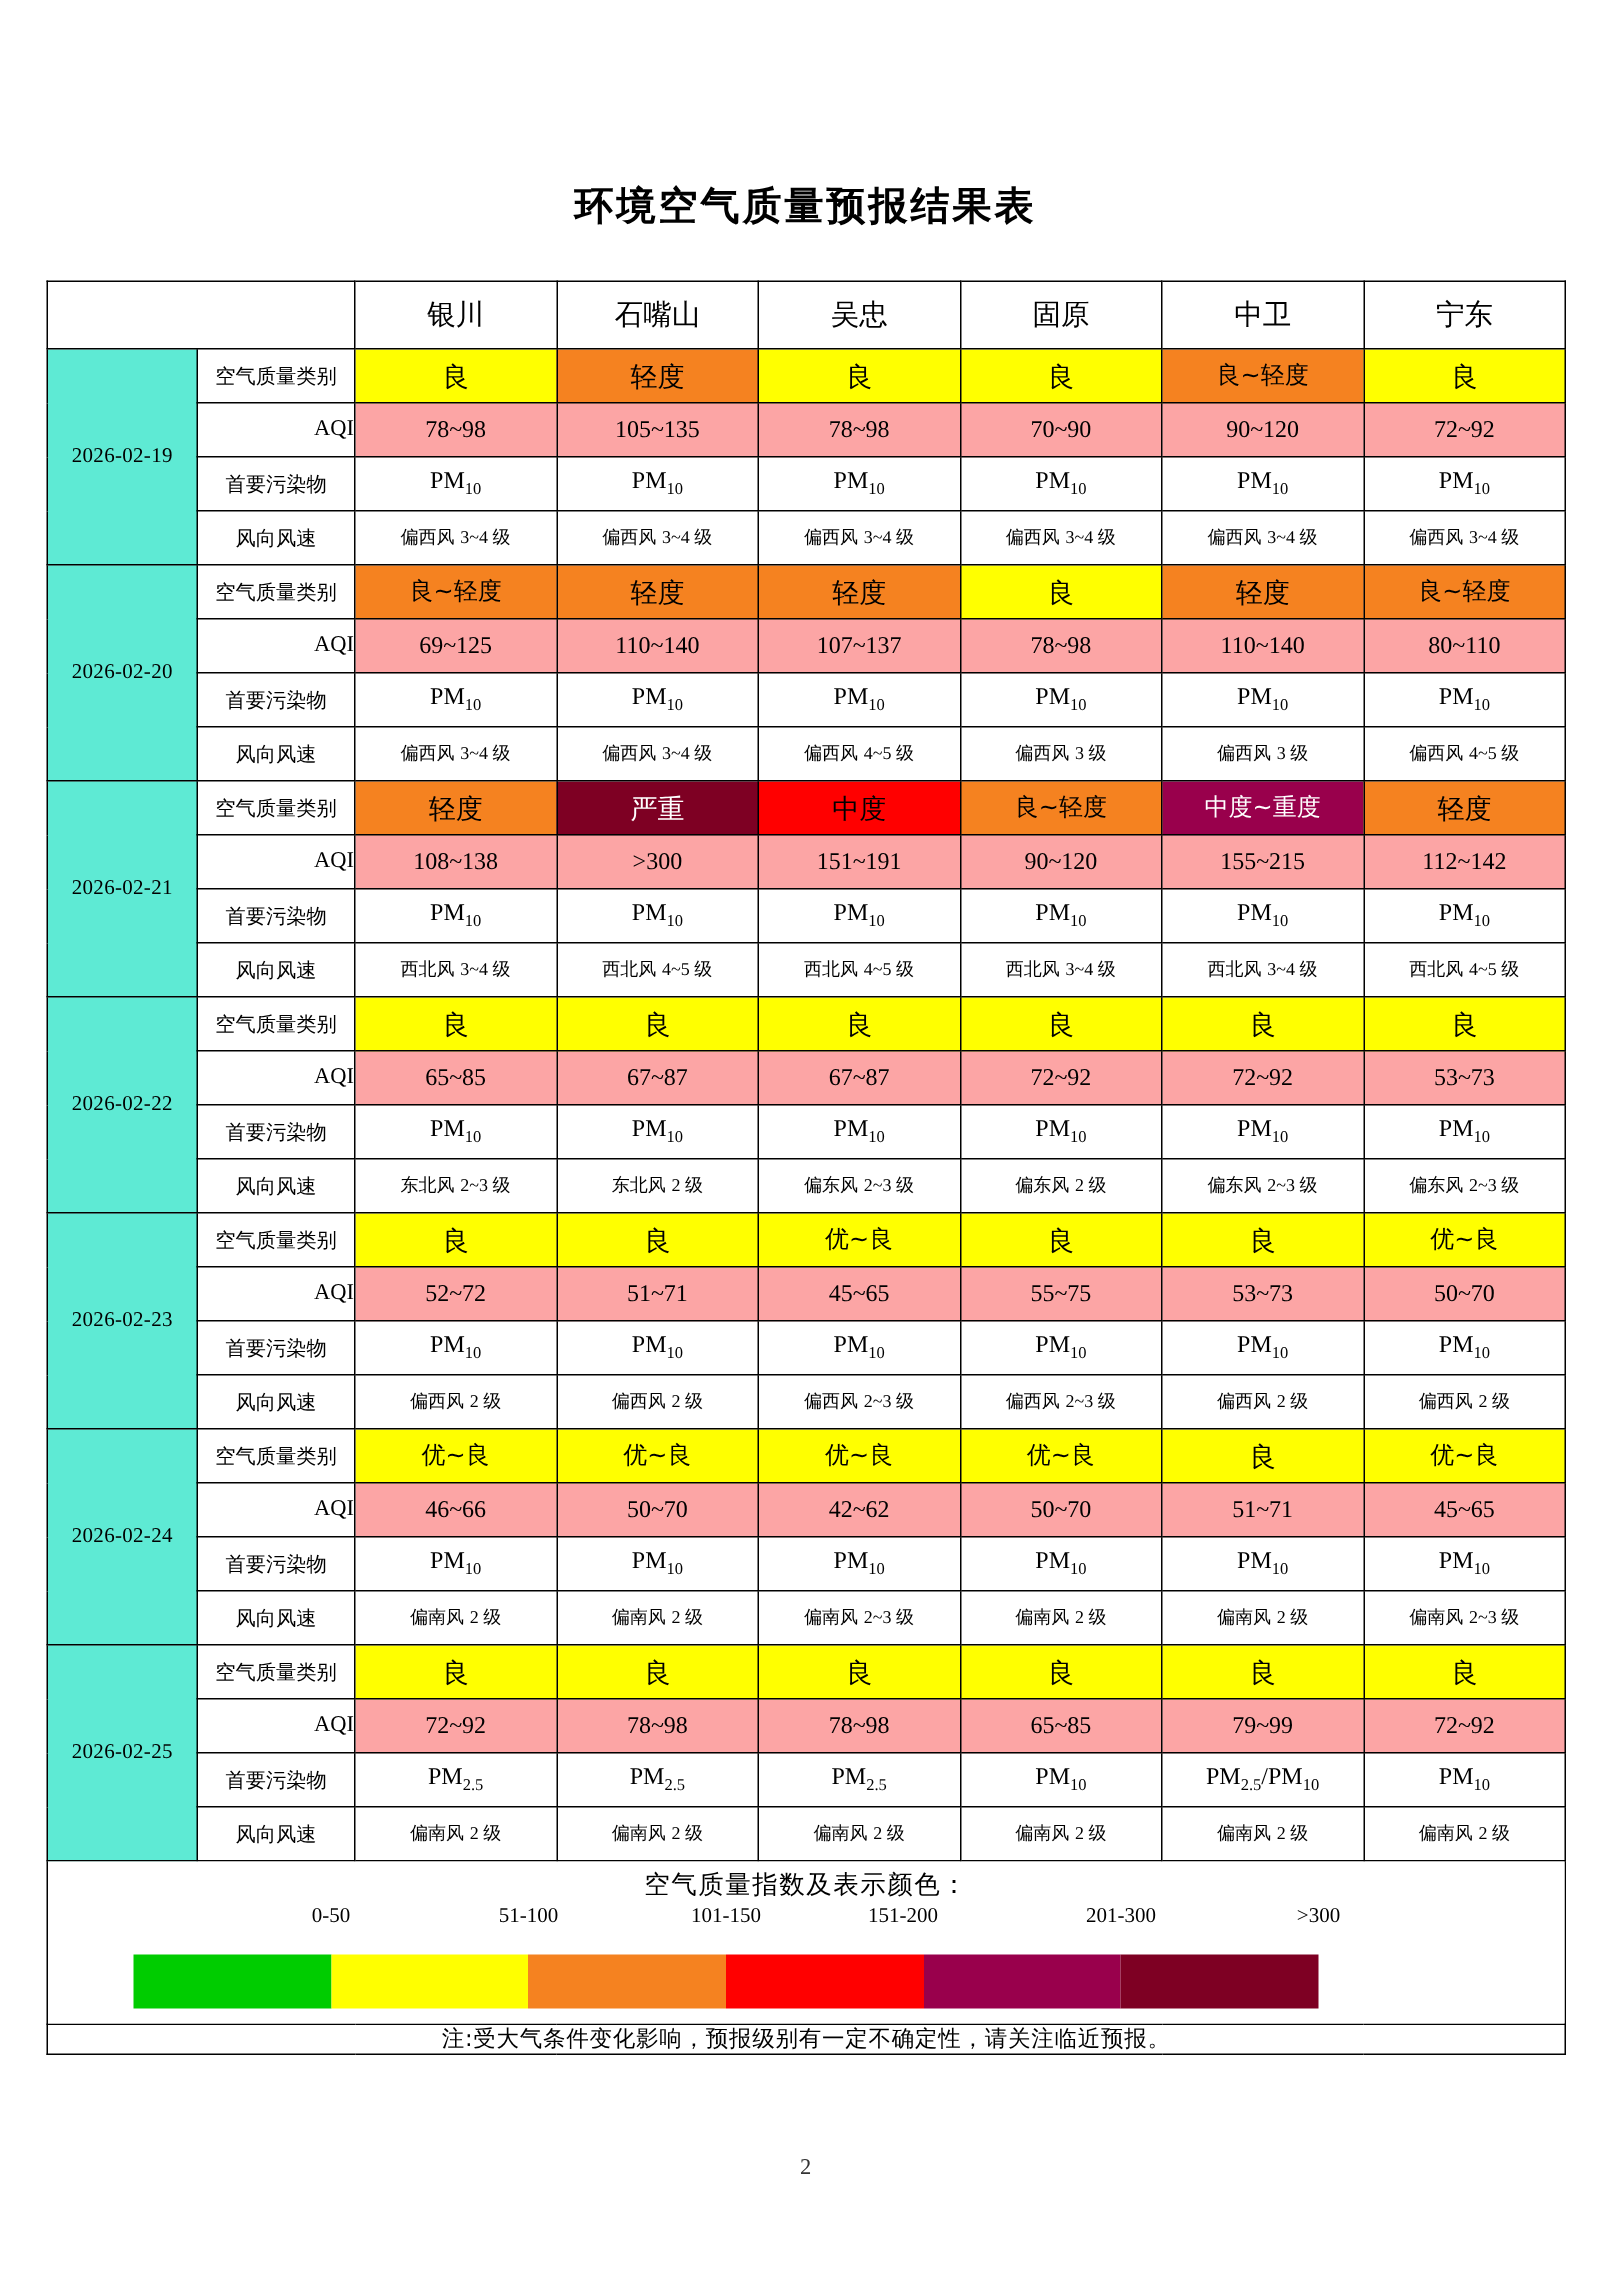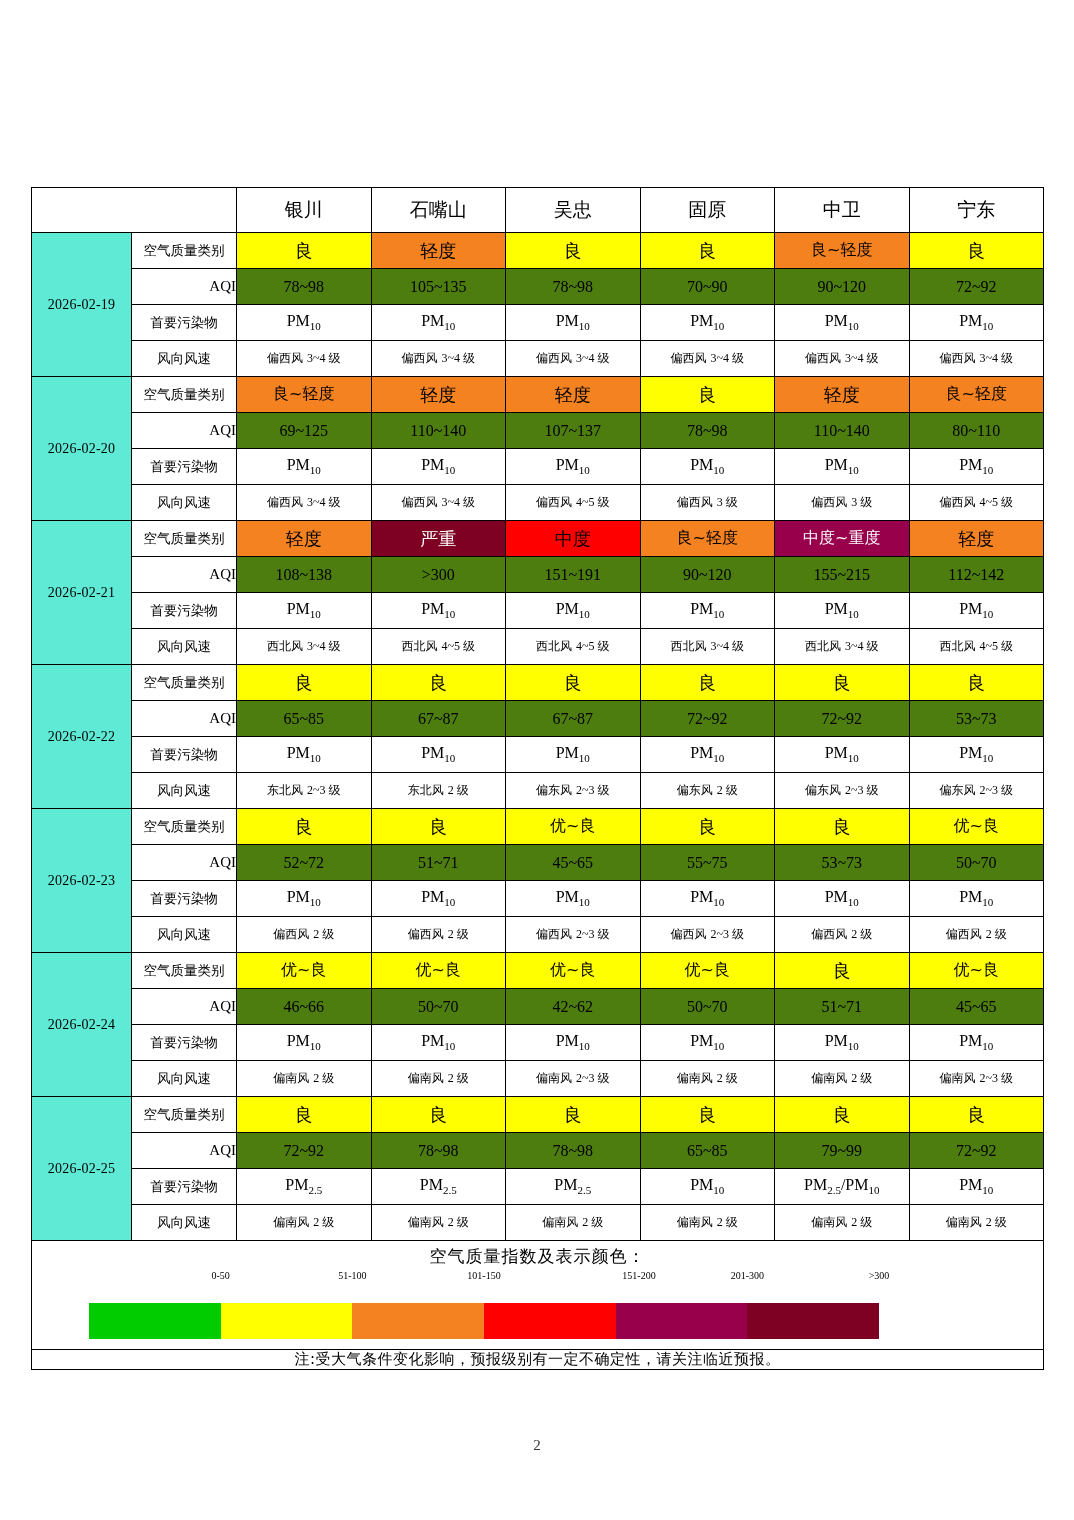--- a/index.html
+++ b/index.html
@@ -85,21 +85,21 @@
     font-size: 18px;
     font-weight: bold;
   }
   td.cat.small {
     font-size: 16px;
   }
   td.num {
     height: 35px;
     font-family: "Liberation Serif", serif;
     font-size: 16px;
-    background: #4d7c0f;
+    background: #fca5a5;
   }
   td.poll {
     height: 35px;
     font-family: "Liberation Serif", serif;
     font-size: 16px;
     background: #ffffff;
   }
   td.poll sub { font-size: 11px; }
   td.wind {
     height: 33px;
@@ -128,21 +128,21 @@
     letter-spacing: 1px;
   }
   .legend-labels {
     position: relative;
     height: 22px;
     margin-top: 2px;
   }
   .legend-labels span {
     position: absolute;
     font-family: "Liberation Serif", serif;
-    font-size: 10px;
+    font-size: 14px;
     transform: translateX(-50%);
     white-space: nowrap;
   }
   .legend-bar {
     position: absolute;
     left: 57px;
     top: 62px;
     width: 790px;
     height: 36px;
     display: flex;
@@ -169,20 +169,21 @@
     font-family: "Liberation Serif", serif;
     font-size: 15px;
     color: #333;
   }
 </style>
 </head>
 <body>
 
 <div class="page">
 
+  <div class="doc-title">环境空气质量预报结果表</div>
 
   <div class="table-wrap">
     <table class="aqi">
       <colgroup>
         <col class="c-date">
           <col class="c-label">
         <col class="c-city">
           <col class="c-city">
           <col class="c-city">
         <col class="c-city">
@@ -463,21 +464,21 @@
         </tbody>
       <tfoot>
         <tr>
           <td class="legend-cell" colspan="8">
             <div class="legend-box">
               <div class="legend-title">空气质量指数及表示颜色：</div>
               <div class="legend-labels" id="legend-labels">
                   <span style="left: 188.667px;">0-50</span>
                   <span style="left: 320.333px;">51-100</span>
                   <span style="left: 452px;">101-150</span>
-                  <span style="left: 607px;">151-200</span>
+                  <span style="left: 570px;">151-200</span>
                   <span style="left: 715.333px;">201-300</span>
                   <span style="left: 847px;">&gt;300</span>
                 </div>
               <div class="legend-bar" id="legend-bar">
                   <div class="seg" style="background: rgb(0, 204, 0);"></div>
                   <div class="seg" style="background: rgb(255, 255, 0);"></div>
                   <div class="seg" style="background: rgb(245, 130, 32);"></div>
                   <div class="seg" style="background: rgb(255, 0, 0);"></div>
                   <div class="seg" style="background: rgb(153, 0, 76);"></div>
                   <div class="seg" style="background: rgb(126, 0, 35);"></div>

